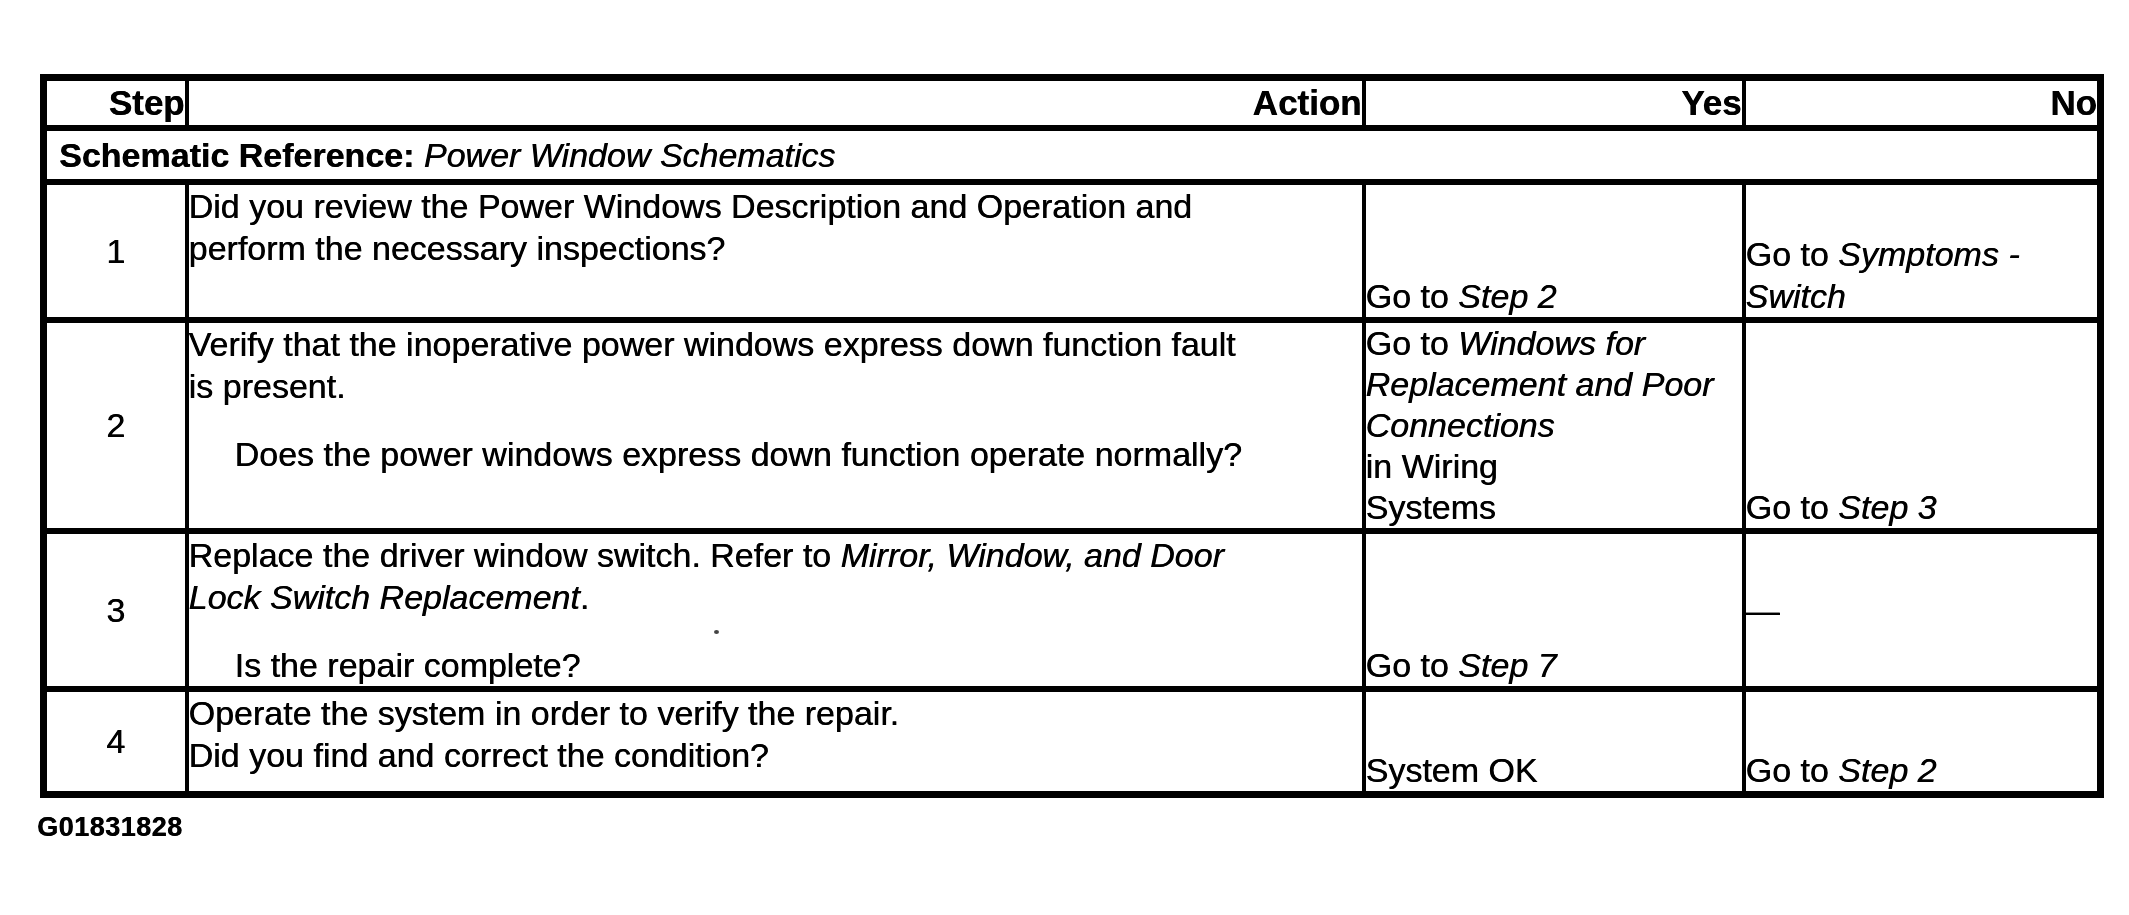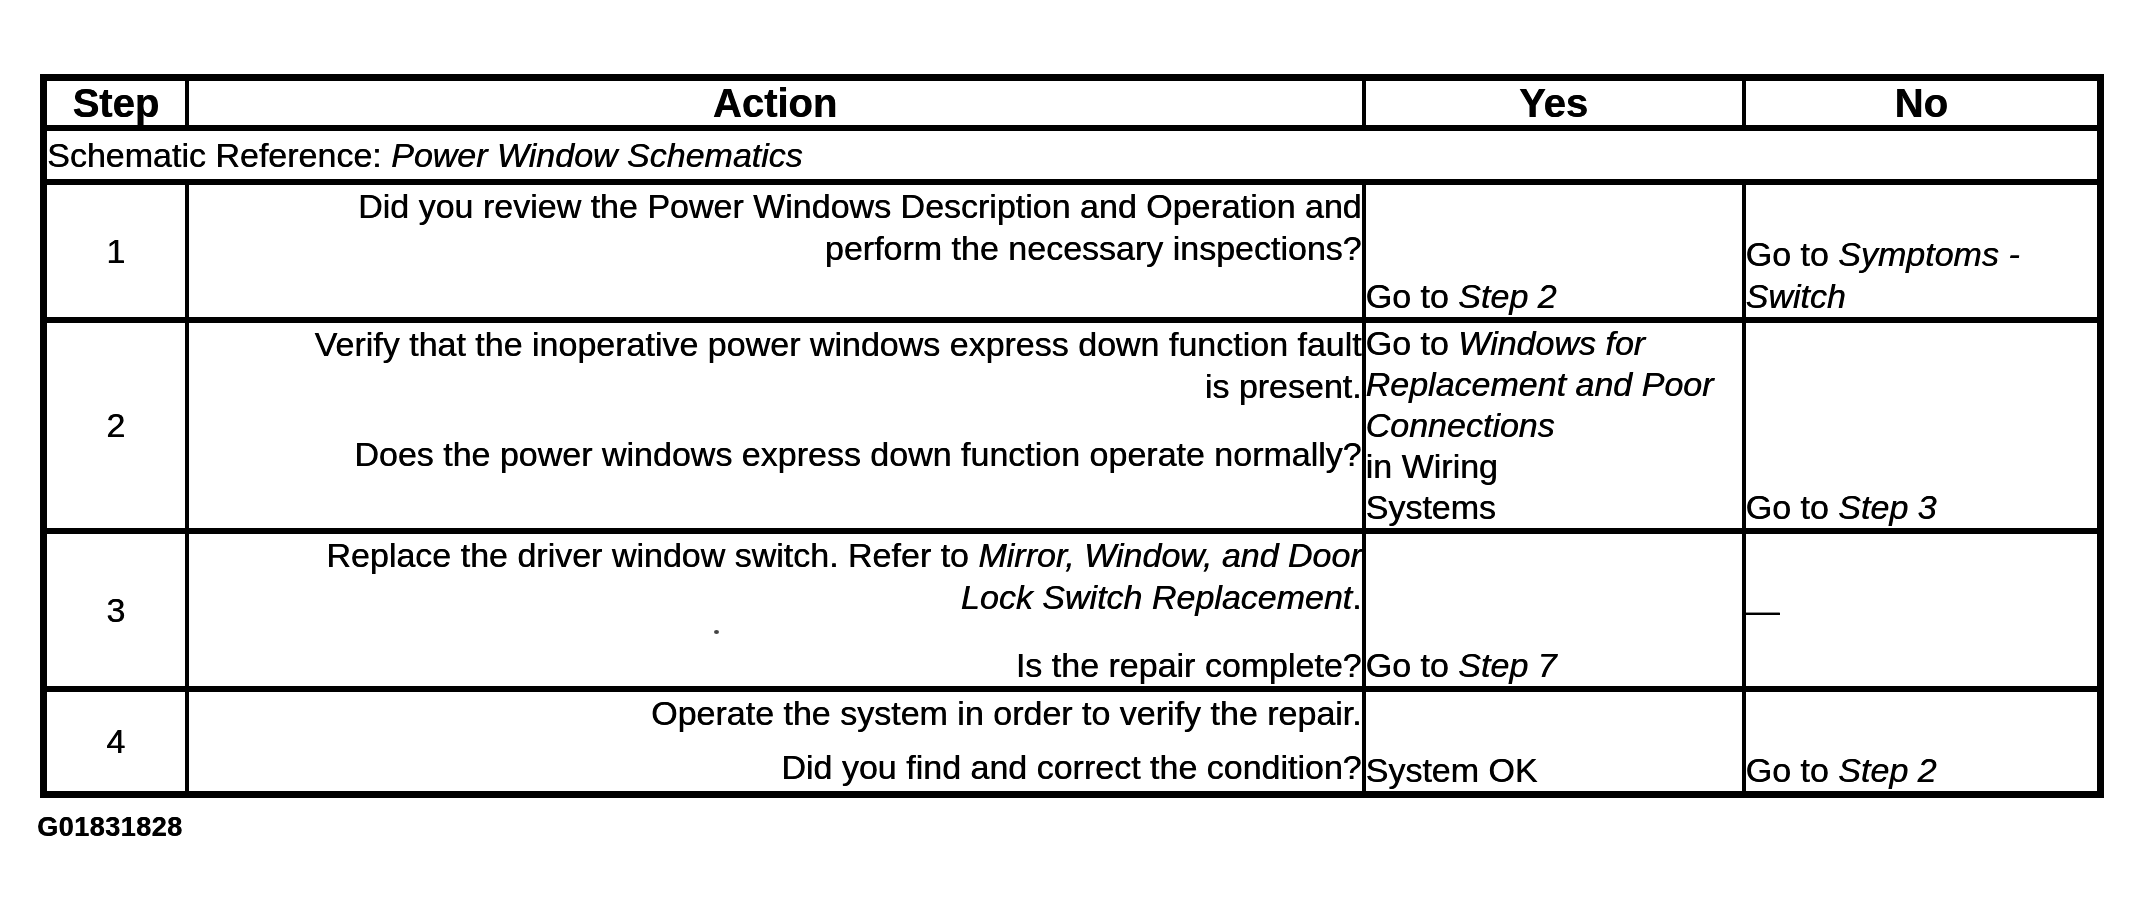--- a/index.html
+++ b/index.html
@@ -42,53 +42,53 @@
 
   tr.hdr       { height: 50px; }
   tr.schem     { height: 54px; }
   tr.r1        { height: 138px; }
   tr.r2        { height: 208px; }
   tr.r3        { height: 150px; }
   tr.r4        { height: 106px; }
 
   th.h {
     font-weight: bold;
-    font-size: 40px;
-    text-align: center;
+    font-size: 35px;
+    text-align: right;
     vertical-align: middle;
   }
   td.schemcell {
     text-align: left;
     vertical-align: middle;
     padding: 2px 10px 4px 12px;
     font-size: 34px;
   }
   td.stepnum {
     text-align: center;
     vertical-align: middle;
     font-size: 34px;
   }
   td.action {
-    text-align: right;
+    text-align: left;
     vertical-align: top;
     padding: 6px 14px 6px 14px;
   }
   td.action p { margin: 0; }
   td.action p.gap  { margin-top: 26px; margin-left: 46px; }
-  td.action p.gap-sm { margin-top: 12px; }
+  td.action p.gap-sm { }
 
   td.ans {
     text-align: left;
     padding: 0 6px;
   }
   td.vbottom { vertical-align: bottom; padding-bottom: 9px; }
   td.vmiddle { vertical-align: middle; }
   td.tight   { line-height: 41px; }
 
-  .bold { font-weight: normal; }
+  .bold { font-weight: bold; margin-left: 12px; }
   .it   { font-style: italic; }
 
   .figure-id {
     position: absolute;
     left: 37px;
     top: 812px;
     font-size: 27px;
     font-weight: bold;
     letter-spacing: 0.5px;
   }

